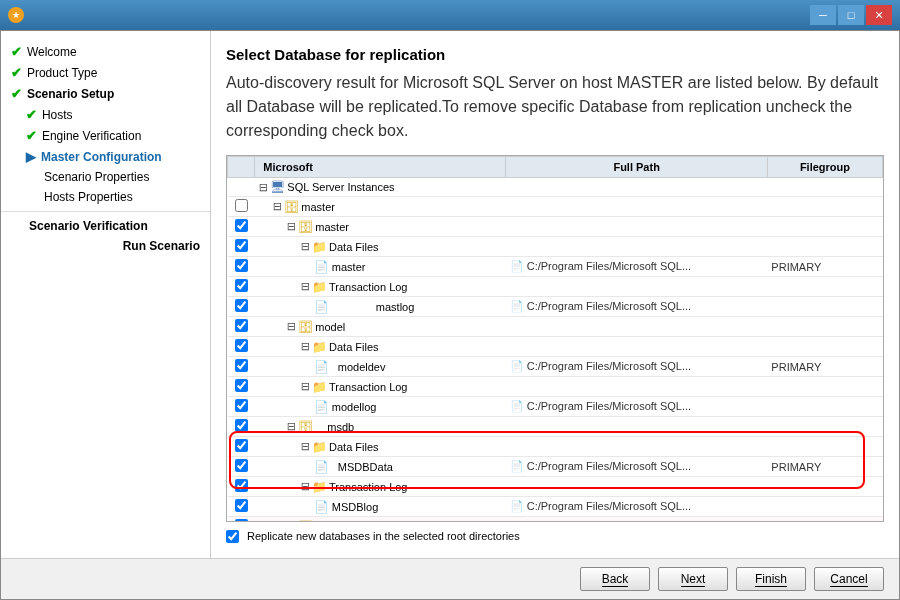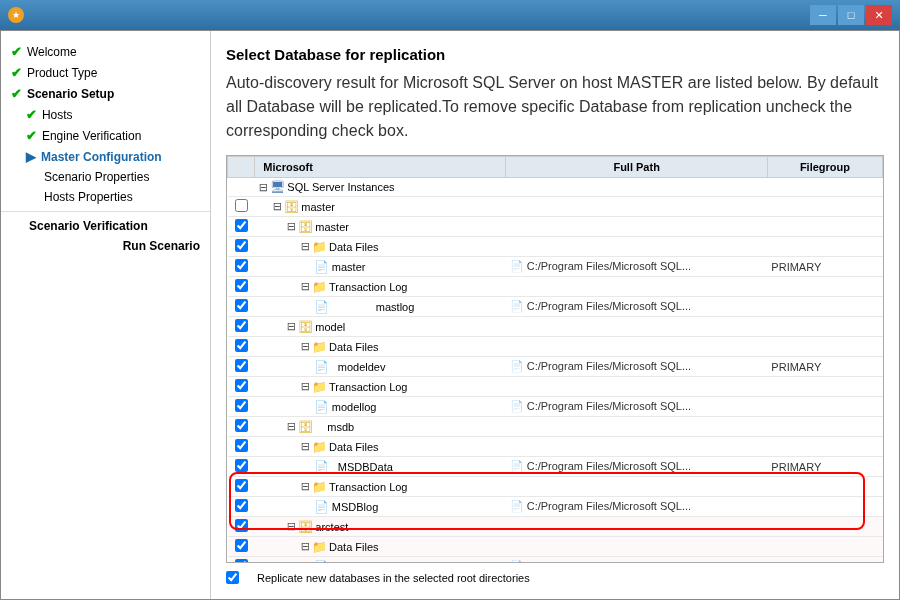--- a/index.html
+++ b/index.html
@@ -179,22 +179,22 @@
       bottom: 32px;
       left: 2px;
       right: 18px;
       height: 58px;
     }
 
     
     .bottom-check {
       margin-top: 8px;
       display: flex;
-      align-items: center;
-      gap: 18px;
+      align-items: flex-start;
+      gap: 8px;
       font-size: 11px;
     }
 
     
     .footer {
       background: #f0f0f0;
       border-top: 1px solid #ccc;
       padding: 8px 15px;
       display: flex;
       justify-content: flex-end;
@@ -558,13 +558,27 @@
         <div class="red-outline"></div>
       </div>
 
       <div class="bottom-check">
         <input type="checkbox" checked="" style="">
         <span>Replicate new databases in the selected root directories</span>
       </div>
     </div>
   </div>
 
+  <div class="footer">
+    <button class="footer-btn">
+      <span>Back</span>
+    </button>
+    <button class="footer-btn">
+      <span>Next</span>
+    </button>
+    <button class="footer-btn">
+      <span>Finish</span>
+    </button>
+    <button class="footer-btn">
+      <span>Cancel</span>
+    </button>
+  </div>
 </div>
 
 </body></html>

